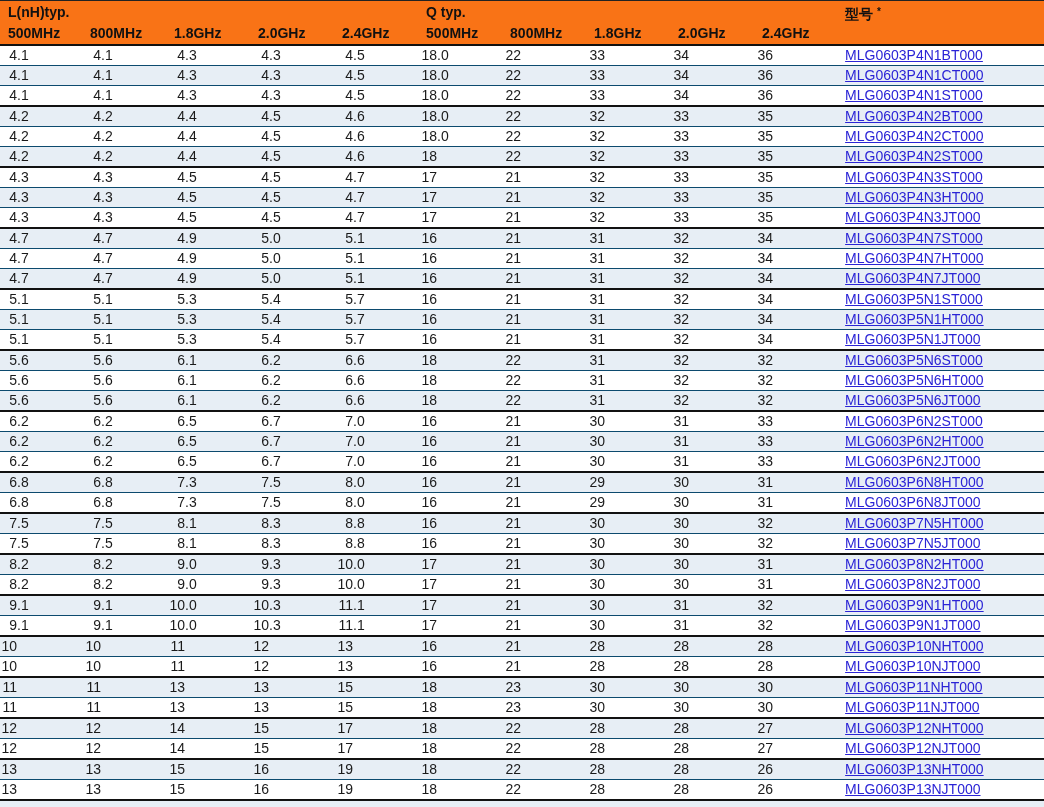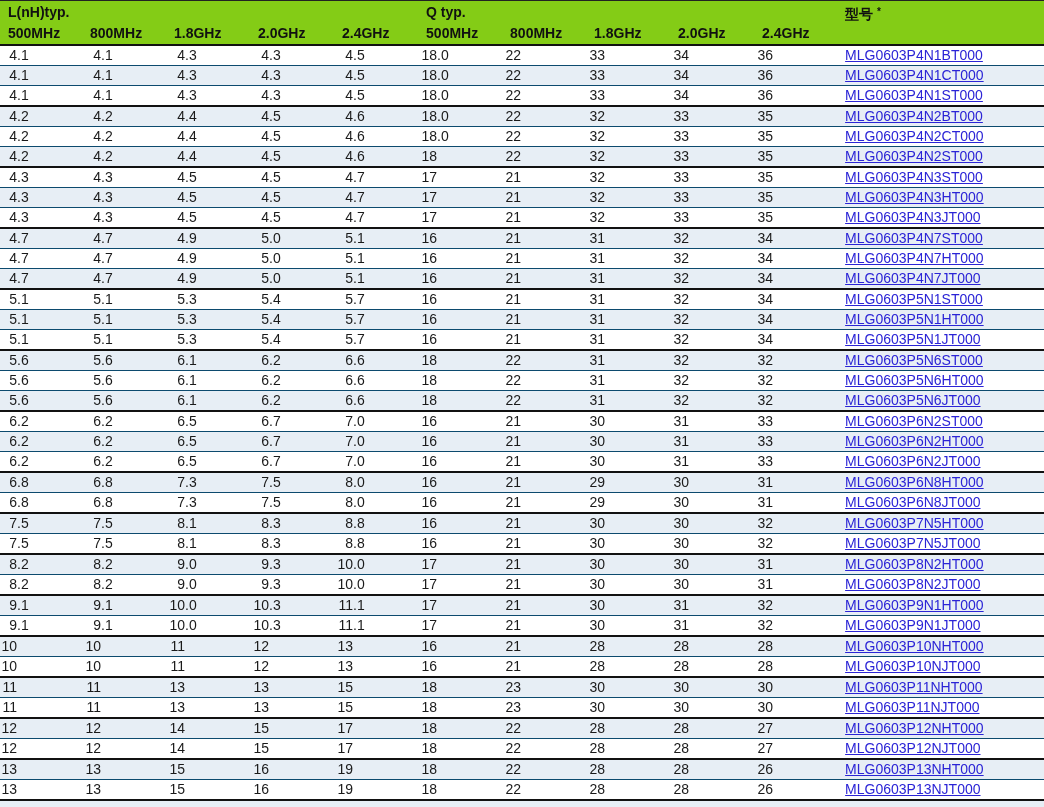--- a/index.html
+++ b/index.html
@@ -20,21 +20,21 @@
     width: 1044px;
     border-collapse: collapse;
     table-layout: fixed;
     border-top: 1px solid #222222;
     border-bottom: 2px solid #111111;
   }
   col.num { width: 84px; }
   col.part { width: 204px; }
 
   thead th {
-    background: #84cc16;
+    background: #f97316;
     text-align: left;
     font-size: 14px;
     font-weight: bold;
     color: #111111;
     padding: 0 0 0 6px;
     height: 21px;
     line-height: 21px;
     white-space: nowrap;
   }
   thead tr.group-row th { height: 22px; line-height: 22px; }

